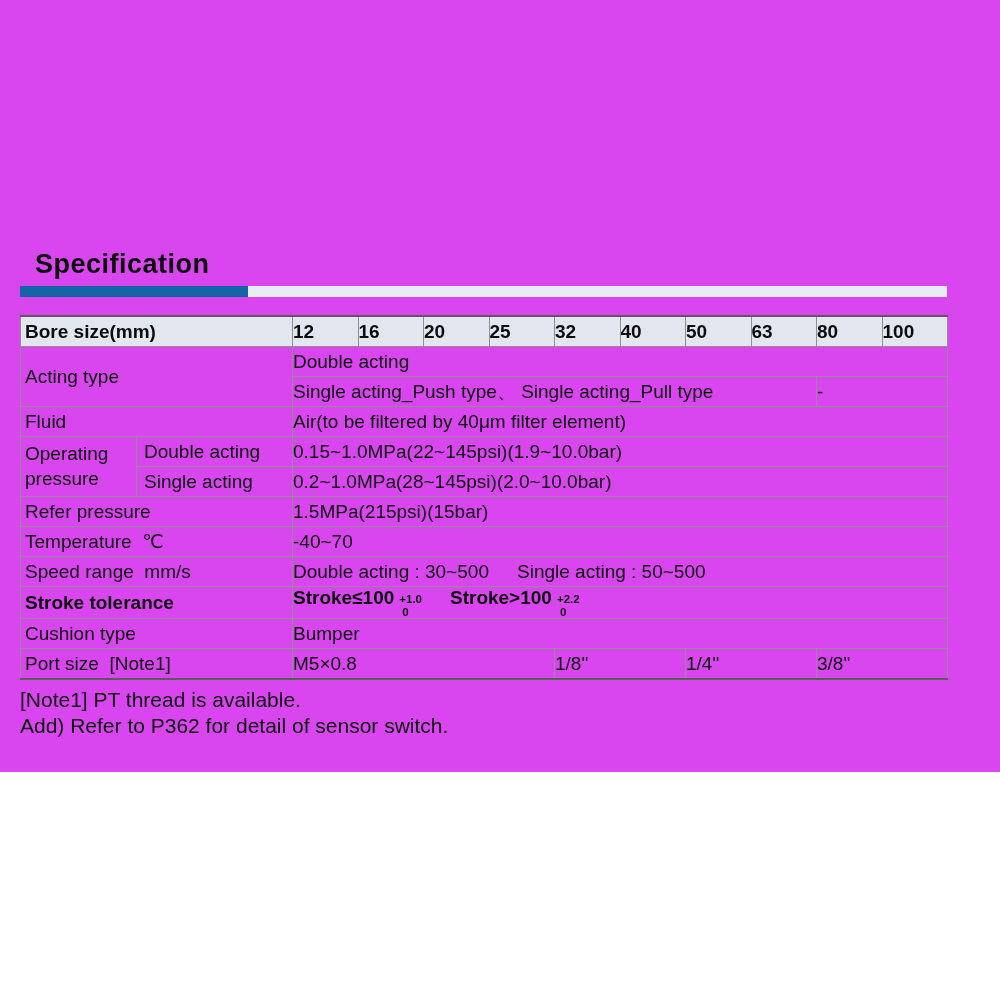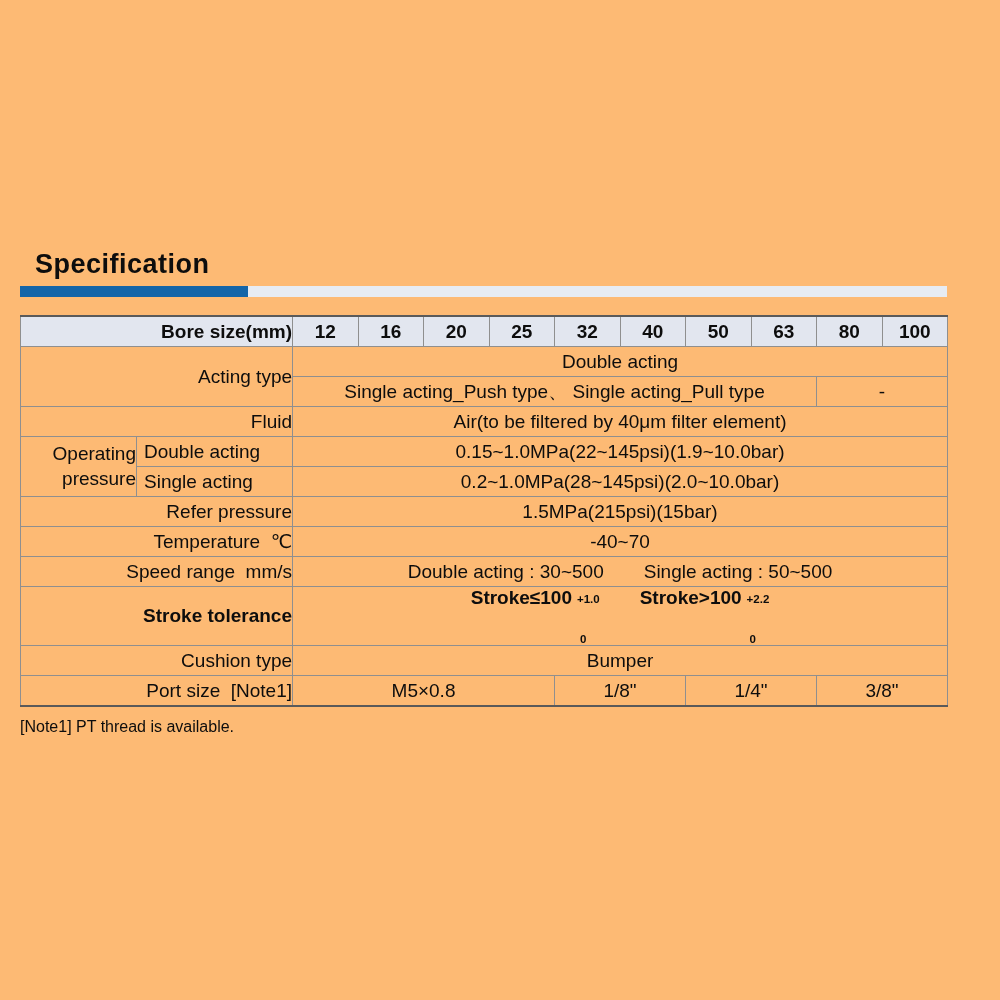--- a/index.html
+++ b/index.html
@@ -5,22 +5,22 @@
   html, body {
     margin: 0;
     padding: 0;
     background: #ffffff;
     font-family: "Liberation Sans", "DejaVu Sans", sans-serif;
     color: #111111;
   }
   .page {
     position: relative;
     width: 1000px;
-    height: 1000px;
-    background: #fdba74;
+    height: 772px;
+    background: #d946ef;
     overflow: hidden;
   }
   .content {
     position: absolute;
     left: 20px;
     top: 248px;
     width: 927px;
   }
   .title {
     font-size: 27px;
@@ -51,28 +51,28 @@
     margin-top: 18px;
     font-size: 19px;
     color: #0d0d0d;
     border-top: 2px solid #5a5a5a;
     border-bottom: 2px solid #5a5a5a;
   }
   table.spec td {
     border: 1px solid #8f8f8f;
     height: 29px;
     padding: 0;
-    text-align: center;
+    text-align: left;
     vertical-align: middle;
     overflow: hidden;
     white-space: nowrap;
   }
   table.spec td.label {
-    text-align: right;
-    padding-left: 10px;
+    text-align: left;
+    padding-left: 4px;
   }
   table.spec td.sublabel {
     text-align: left;
     padding-left: 7px;
   }
   table.spec tr.header-row td {
     background: #e2e6ef;
     font-weight: bold;
   }
   table.spec td.wrap {
@@ -82,27 +82,26 @@
   }
   tr.tol-row td { height: 31px; font-weight: bold; }
   .tol-stack {
     display: inline-flex;
     flex-direction: column;
     align-items: flex-start;
     font-size: 11.5px;
     line-height: 1.05;
     vertical-align: 1px;
     margin-left: 5px;
-    gap: 28px;
   }
   .tol-stack .tol-sub { padding-left: 3px; }
-  .gap-left { margin-left: 40px; }
+  .gap-left { margin-left: 28px; }
   .notes {
     margin-top: 7px;
-    font-size: 16px;
+    font-size: 21px;
     line-height: 26px;
     color: #0d0d0d;
   }
 </style>
 </head>
 <body>
 
 <div class="page">
   <div class="content">
 
@@ -208,16 +207,17 @@
         <td colspan="4">M5×0.8</td>
         <td colspan="2">1/8"</td>
         <td colspan="2">1/4"</td>
         <td colspan="2">3/8"</td>
       </tr>
     </tbody>
       </table>
 
     <div class="notes">
       <div>[Note1] PT thread is available.</div>
+      <div>Add) Refer to P362 for detail of sensor switch.</div>
     </div>
 
   </div>
 </div>
 
 </body></html>

